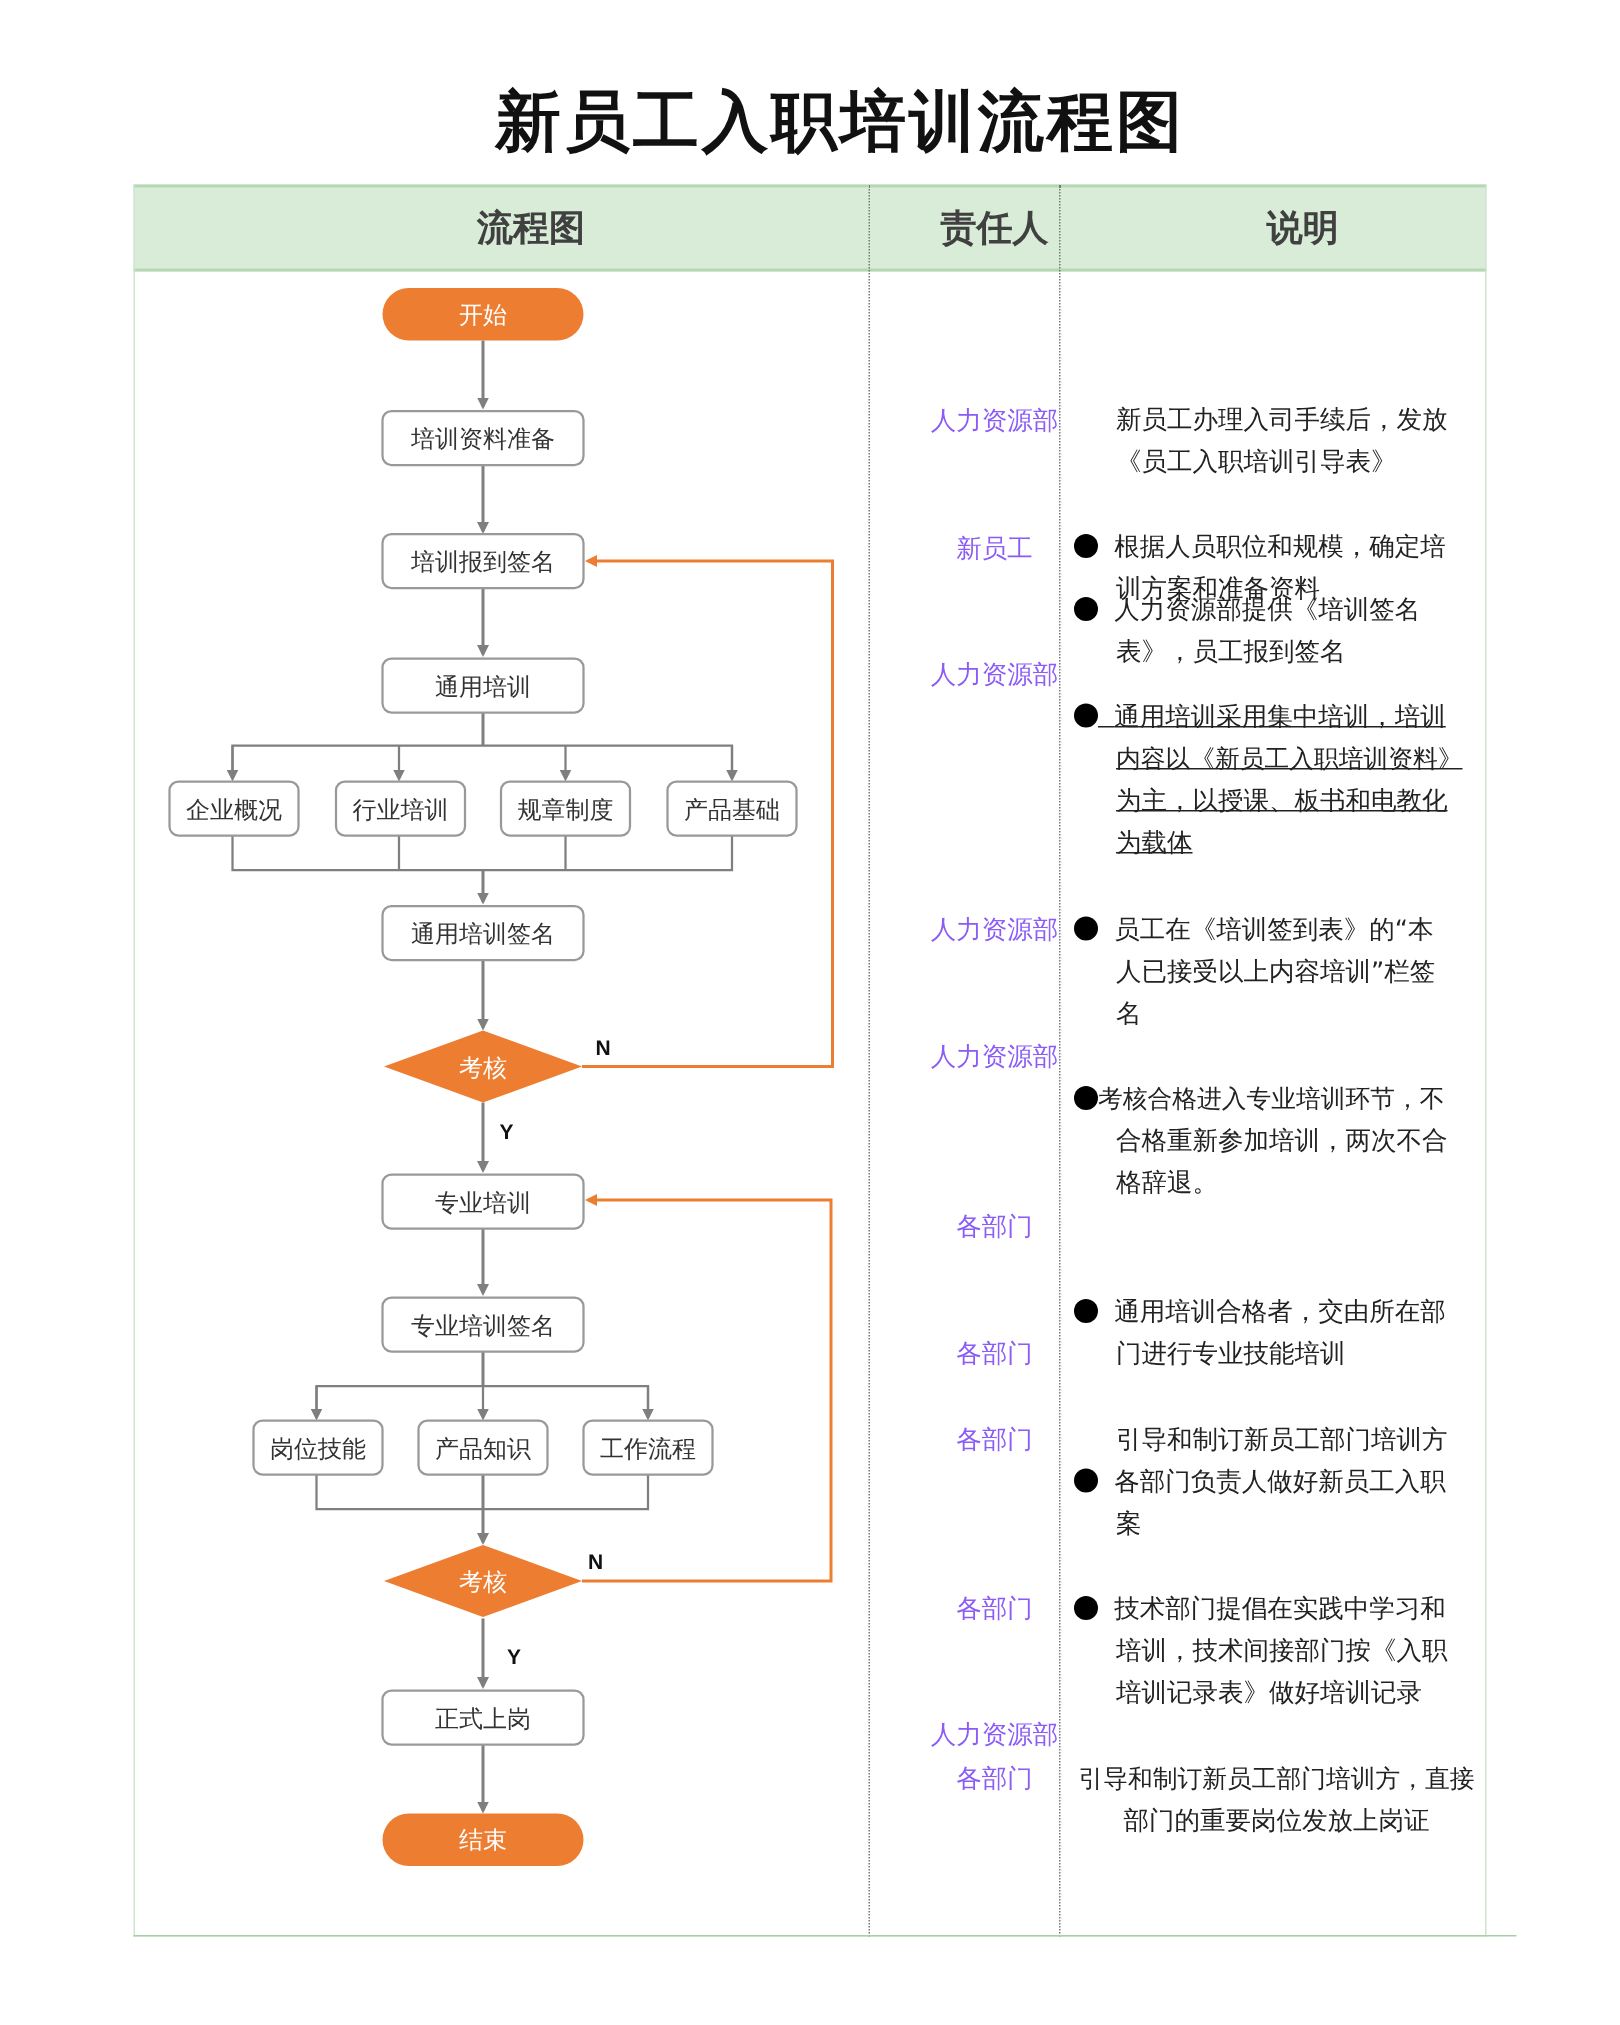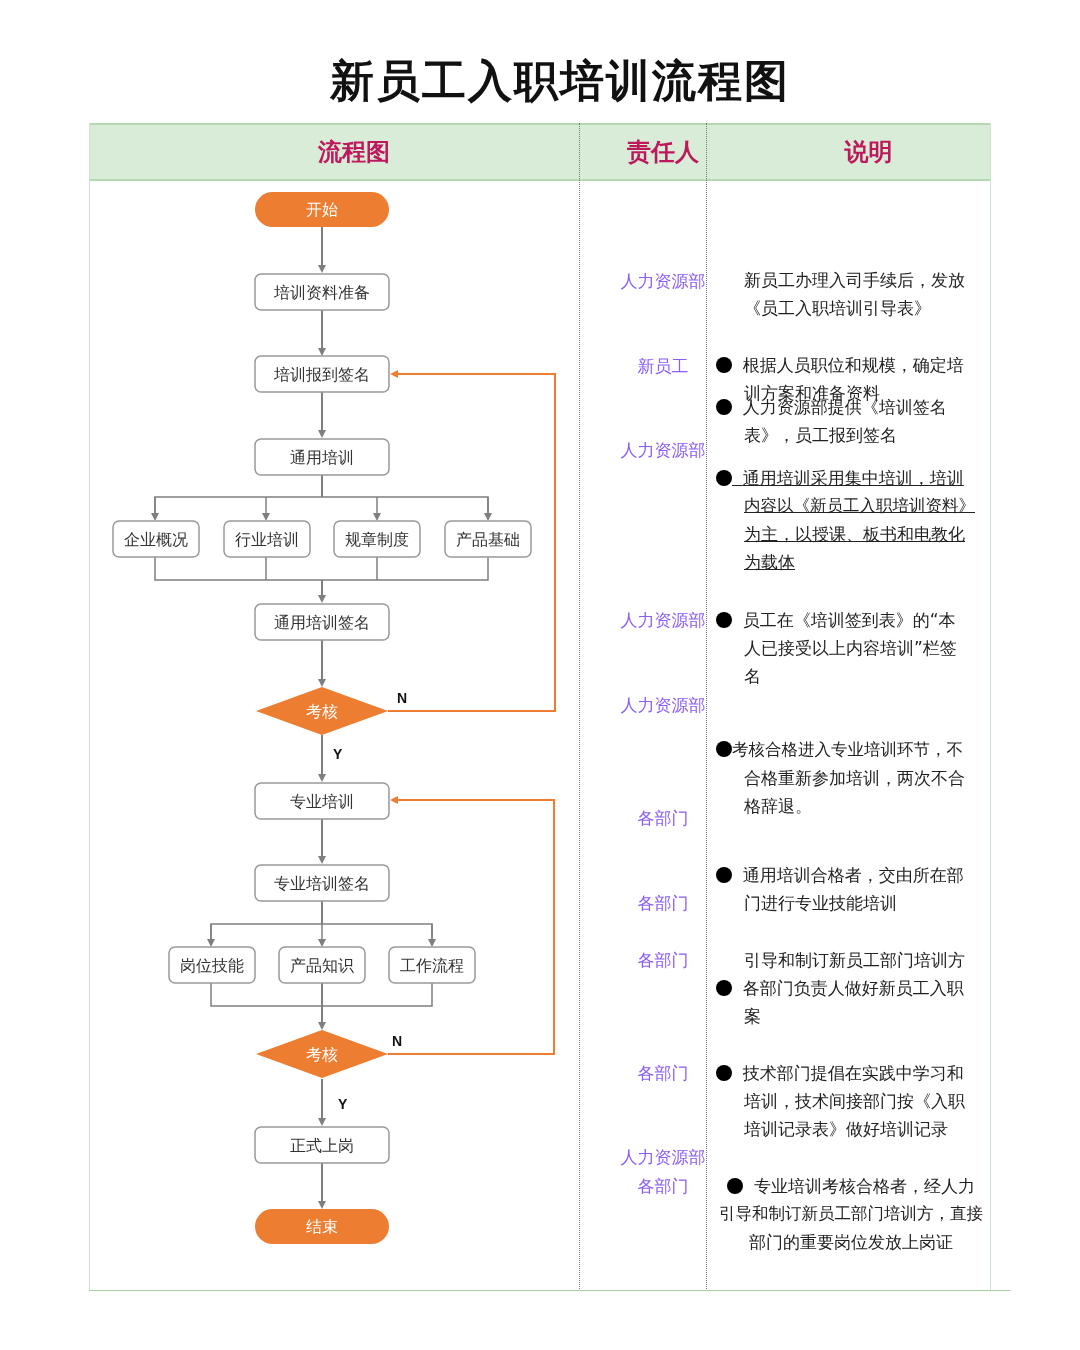--- a/index.html
+++ b/index.html
@@ -14,21 +14,21 @@
     font-size: 44px; font-weight: bold; color: #111; letter-spacing: 2px;
   }
   .table-frame {
     left: 89px; top: 123px; width: 902px; height: 1168px;
     border: 1px solid #cfe3cf; border-top: none; box-sizing: border-box;
   }
   .header-band {
     left: 89px; top: 123px; width: 902px; height: 58px; background: #d9ecd8;
     border-top: 2px solid #b6d7b4; border-bottom: 2px solid #b6d7b4; box-sizing: border-box;
   }
-  .hdr { top: 123px; height: 58px; line-height: 58px; text-align: center; font-size: 24px; font-weight: bold; color: #be185d; }
+  .hdr { top: 123px; height: 58px; line-height: 58px; text-align: center; font-size: 24px; font-weight: bold; color: #404040; }
   .vdiv { top: 123px; height: 1168px; width: 0; border-left: 1px dotted #777; }
   .bottom-line { left: 89px; top: 1290px; width: 902px; height: 0; border-top: 1.5px solid #a8d0a6; }
 
   .resp { left: 580px; width: 126px; text-align: center; font-size: 17px; color: #8b5cf6; line-height: 28px; }
   .desc { left: 716px; width: 270px; font-size: 17px; color: #222; line-height: 28px; }
   .desc .item { position: absolute; left: 0; width: 270px; }
   .bullet { display: inline-block; width: 16px; height: 16px; border-radius: 50%; background: #000; vertical-align: -2px; }
 
   svg#flow { position: absolute; left: 0; top: 0; }
   .node-text { font-size: 16px; fill: #333; }
@@ -183,21 +183,21 @@
     <div style="padding-left:28px;">为载体</div>
   </div>
 
   <div class="item" style="top:606px;">
     <div><span class="bullet"></span>&nbsp;&nbsp;<span>员工在《培训签到表》的“本</span></div>
     <div style="padding-left:28px;">人已接受以上内容培训”栏签</div>
     <div style="padding-left:28px;">名</div>
   </div>
 
   <div class="item" style="top:719px;">
-    <div style="white-space:nowrap;margin-top:16px;"><span class="bullet"></span><span style="font-size:16.5px;">考核合格进入专业培训环节，不</span></div>
+    <div style="white-space:nowrap;"><span class="bullet"></span><span style="font-size:16.5px;">考核合格进入专业培训环节，不</span></div>
     <div style="padding-left:28px;">合格重新参加培训，两次不合</div>
     <div style="padding-left:28px;">格辞退。</div>
   </div>
 
   <div class="item" style="top:861px;">
     <div><span class="bullet"></span>&nbsp;&nbsp;<span>通用培训合格者，交由所在部</span></div>
     <div style="padding-left:28px;">门进行专业技能培训</div>
   </div>
 
   <div class="item" style="top:946px;">
@@ -206,17 +206,16 @@
     <div style="padding-left:28px;">案</div>
   </div>
 
   <div class="item" style="top:1059px;">
     <div><span class="bullet"></span>&nbsp;&nbsp;<span>技术部门提倡在实践中学习和</span></div>
     <div style="padding-left:28px;">培训，技术间接部门按《入职</div>
     <div style="padding-left:28px;">培训记录表》做好培训记录</div>
   </div>
 
   <div class="item" style="top:1172px;text-align:center;">
-    <div><span class="bullet"></span>&nbsp;&nbsp;<span>专业培训考核合格者，经人力</span></div>
     <div style="white-space:nowrap;font-size:16.5px;">引导和制订新员工部门培训方，直接</div>
     <div>部门的重要岗位发放上岗证</div>
   </div>
 </div>
 
 </body></html>

